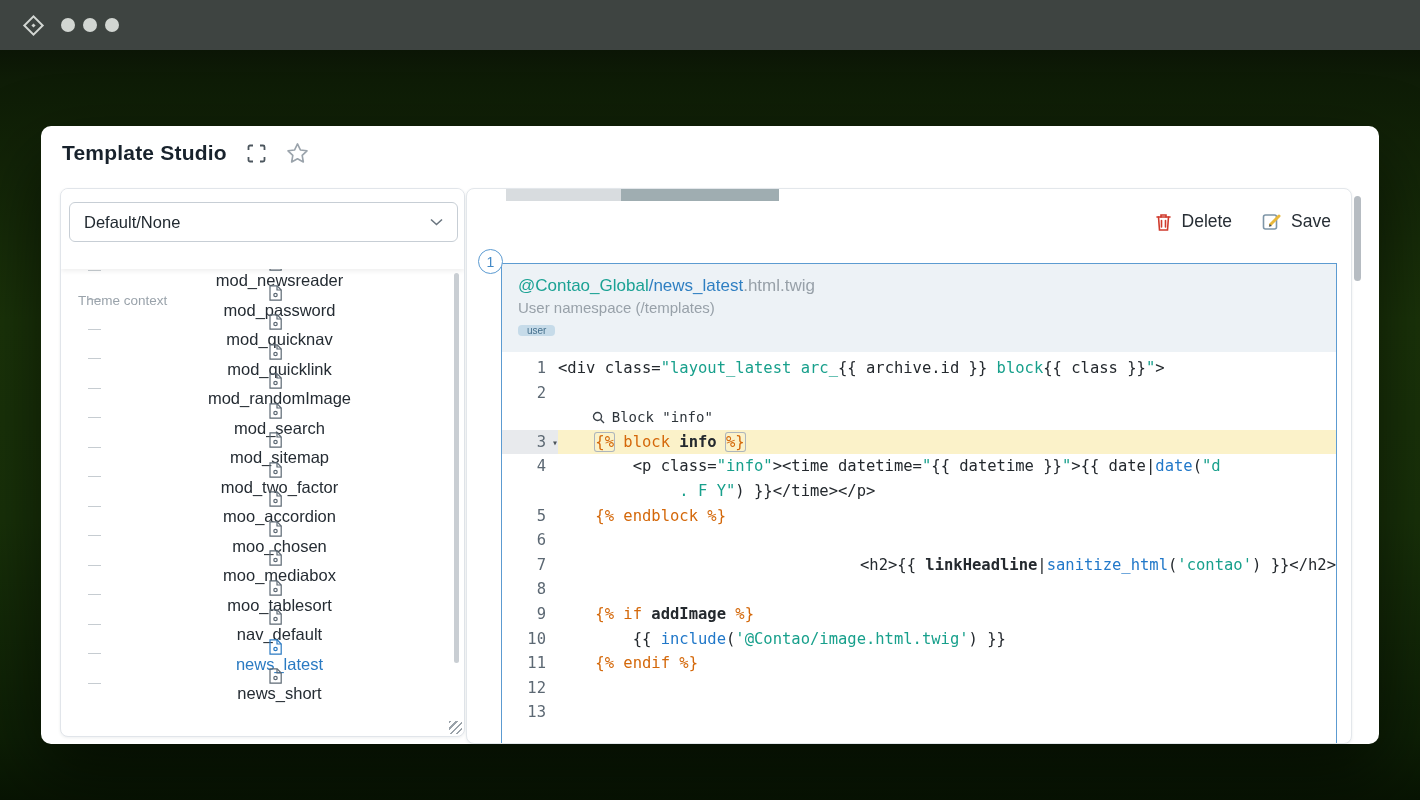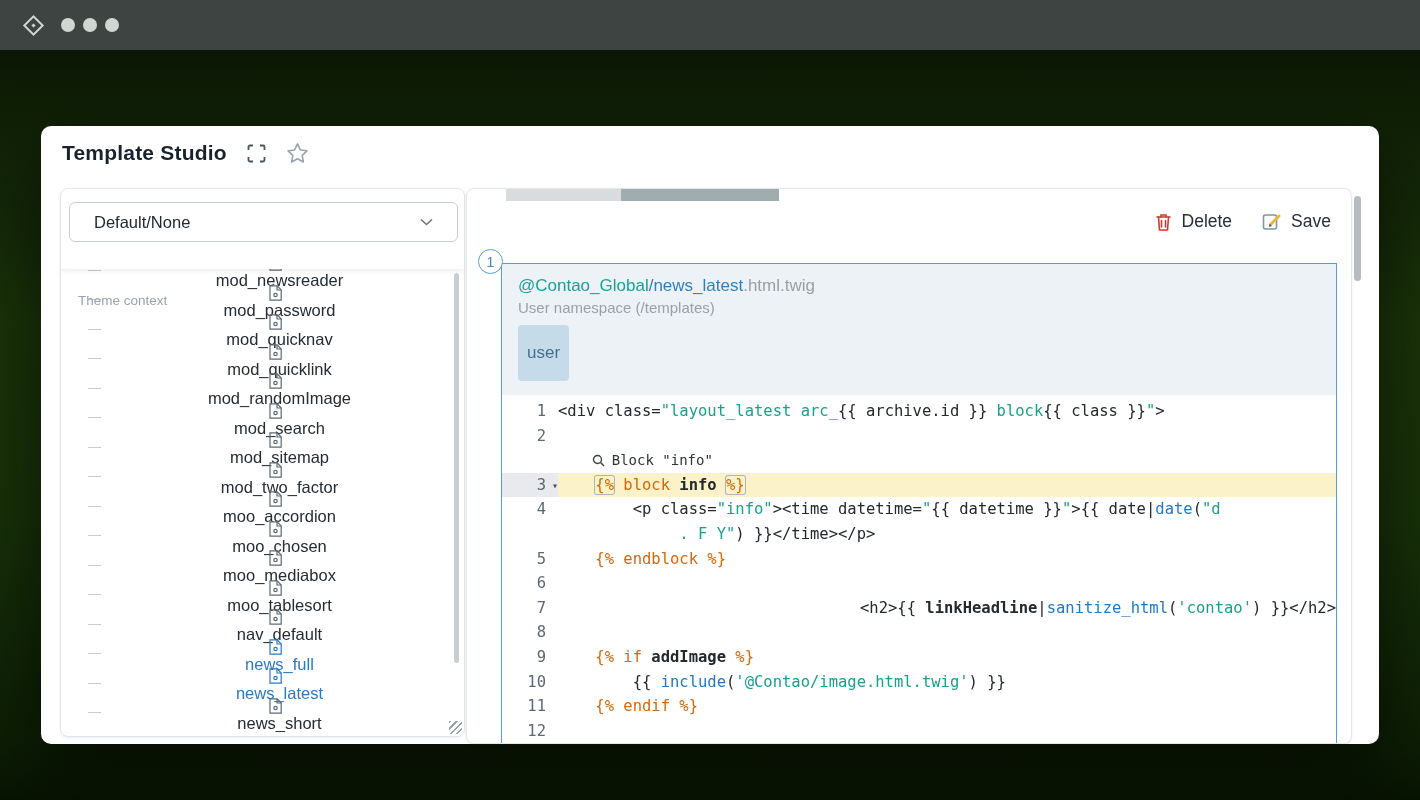--- a/index.html
+++ b/index.html
@@ -24,21 +24,21 @@
   .icon-btn { display:flex; align-items:center; cursor:pointer; background:none; border:none; }
 
   
   .left-card { position:absolute; left:19px; top:62px; width:405px; height:675px; max-height:549px;
                background:#fff; border:1px solid #e1e5ea; border-radius:8px;
                box-shadow:0 1px 3px rgba(31,45,61,.08); overflow:hidden; }
   .select-header { position:absolute; left:0; top:0; right:0; height:80px; background:#fff;
                    box-shadow:0 2px 5px rgba(0,0,0,.07); z-index:2; }
   .select-box { position:absolute; left:8px; top:13px; width:389px; height:40px; border:1px solid #c7ced5;
                 border-radius:6px; display:flex; align-items:center; justify-content:space-between;
-                padding:0 24px; font-size:16.5px; color:#222a31; background:#fff; cursor:pointer; }
+                padding:0 14px; font-size:16.5px; color:#222a31; background:#fff; cursor:pointer; }
   .theme-label { position:absolute; left:17px; top:60px; font-size:13.5px; color:#9aa3ab;margin-top:44px; }
   .tree { position:absolute; left:0; top:80px; right:10px; bottom:4px; overflow:hidden; z-index:1; }
   .trow { height:29.5px; display:flex; align-items:center; position:relative; padding-left:44px;
           font-size:16.5px; color:#252c33; cursor:pointer; white-space:nowrap;flex-direction:column; }
   .trow:first-child { margin-top:-14px; }
   .trow::before { content:""; position:absolute; left:27px; top:50%; width:13px; height:1px; background:#c6ccd1; }
   .trow.active { color:#2a7ac2; }
   .ticon { margin-right:9px; color:#5d6974; display:flex; }
   .trow.active .ticon { color:#2a7ac2; }
   .tree-sb { position:absolute; right:5px; top:84px; width:5px; height:390px; background:#c9ced3; border-radius:3px; z-index:3; }
@@ -58,22 +58,22 @@
            border-radius:50%; background:#fff; color:#4289c6; font-size:14px; display:flex;
            align-items:center; justify-content:center; z-index:3; }
 
   
   .editor { position:absolute; left:34px; top:74px; width:836px; height:620px;
             border:1.5px solid #5c9bd1; background:#fff; z-index:2; }
   .ed-header { background:#edf2f6; padding:12px 16px 14px; }
   .ed-title { font-size:17px; }
   .ns  { color:#1ba294; } .fn { color:#2f7fc2; } .ext { color:#98a1a9; }
   .ed-sub { font-size:15px; color:#98a1a9; margin-top:3px; }
-  .pill { display:inline-block; margin-top:9px; background:#c6dbe9; color:#45708d; font-size:17px;
-          padding:18px 9px; border-radius:4px; }
+  .pill { display:inline-block; margin-top:9px; background:#c6dbe9; color:#45708d; font-size:10px;
+          padding:0 9px; border-radius:4px; }
   .code { font-family:"DejaVu Sans Mono", monospace; font-size:15.5px; line-height:24.6px; padding-top:4px; }
   .crow { display:flex; }
   .gut { flex:0 0 56px; text-align:right; padding-right:12px; color:#5c6873; position:relative; }
   .gut.gut-hl { background:#e8eaed; }
   .fold { position:absolute; right:0; top:1px; font-size:10px; color:#4a5258; }
   .ccontent { flex:1; white-space:pre; color:#24292e; }
   .hl .ccontent { background:#fbf2c9; }
   .c-plain { color:#24292e; }
   .c-var { color:#24292e; font-weight:bold; }
   .c-string { color:#18a08c; }
@@ -243,30 +243,20 @@
         </div>
         <div class="trow">
           <span class="ticon">
             <svg width="13" height="16" viewBox="0 0 13 16" fill="none" stroke="currentColor" stroke-width="1.2">
               <path d="M1 .8h7.2L12.2 5v10.2H1z"></path>
               <path d="M8 1v4h4.2"></path>
               <circle cx="6.5" cy="10" r="1.7"></circle>
             </svg>
           </span>
           <span>nav_default</span>
-        </div>
-        <div class="trow active">
-          <span class="ticon">
-            <svg width="13" height="16" viewBox="0 0 13 16" fill="none" stroke="currentColor" stroke-width="1.2">
-              <path d="M1 .8h7.2L12.2 5v10.2H1z"></path>
-              <path d="M8 1v4h4.2"></path>
-              <circle cx="6.5" cy="10" r="1.7"></circle>
-            </svg>
-          </span>
-          <span>news_full</span>
         </div>
         <div class="trow active">
           <span class="ticon">
             <svg width="13" height="16" viewBox="0 0 13 16" fill="none" stroke="currentColor" stroke-width="1.2">
               <path d="M1 .8h7.2L12.2 5v10.2H1z"></path>
               <path d="M8 1v4h4.2"></path>
               <circle cx="6.5" cy="10" r="1.7"></circle>
             </svg>
           </span>
           <span>news_latest</span>

